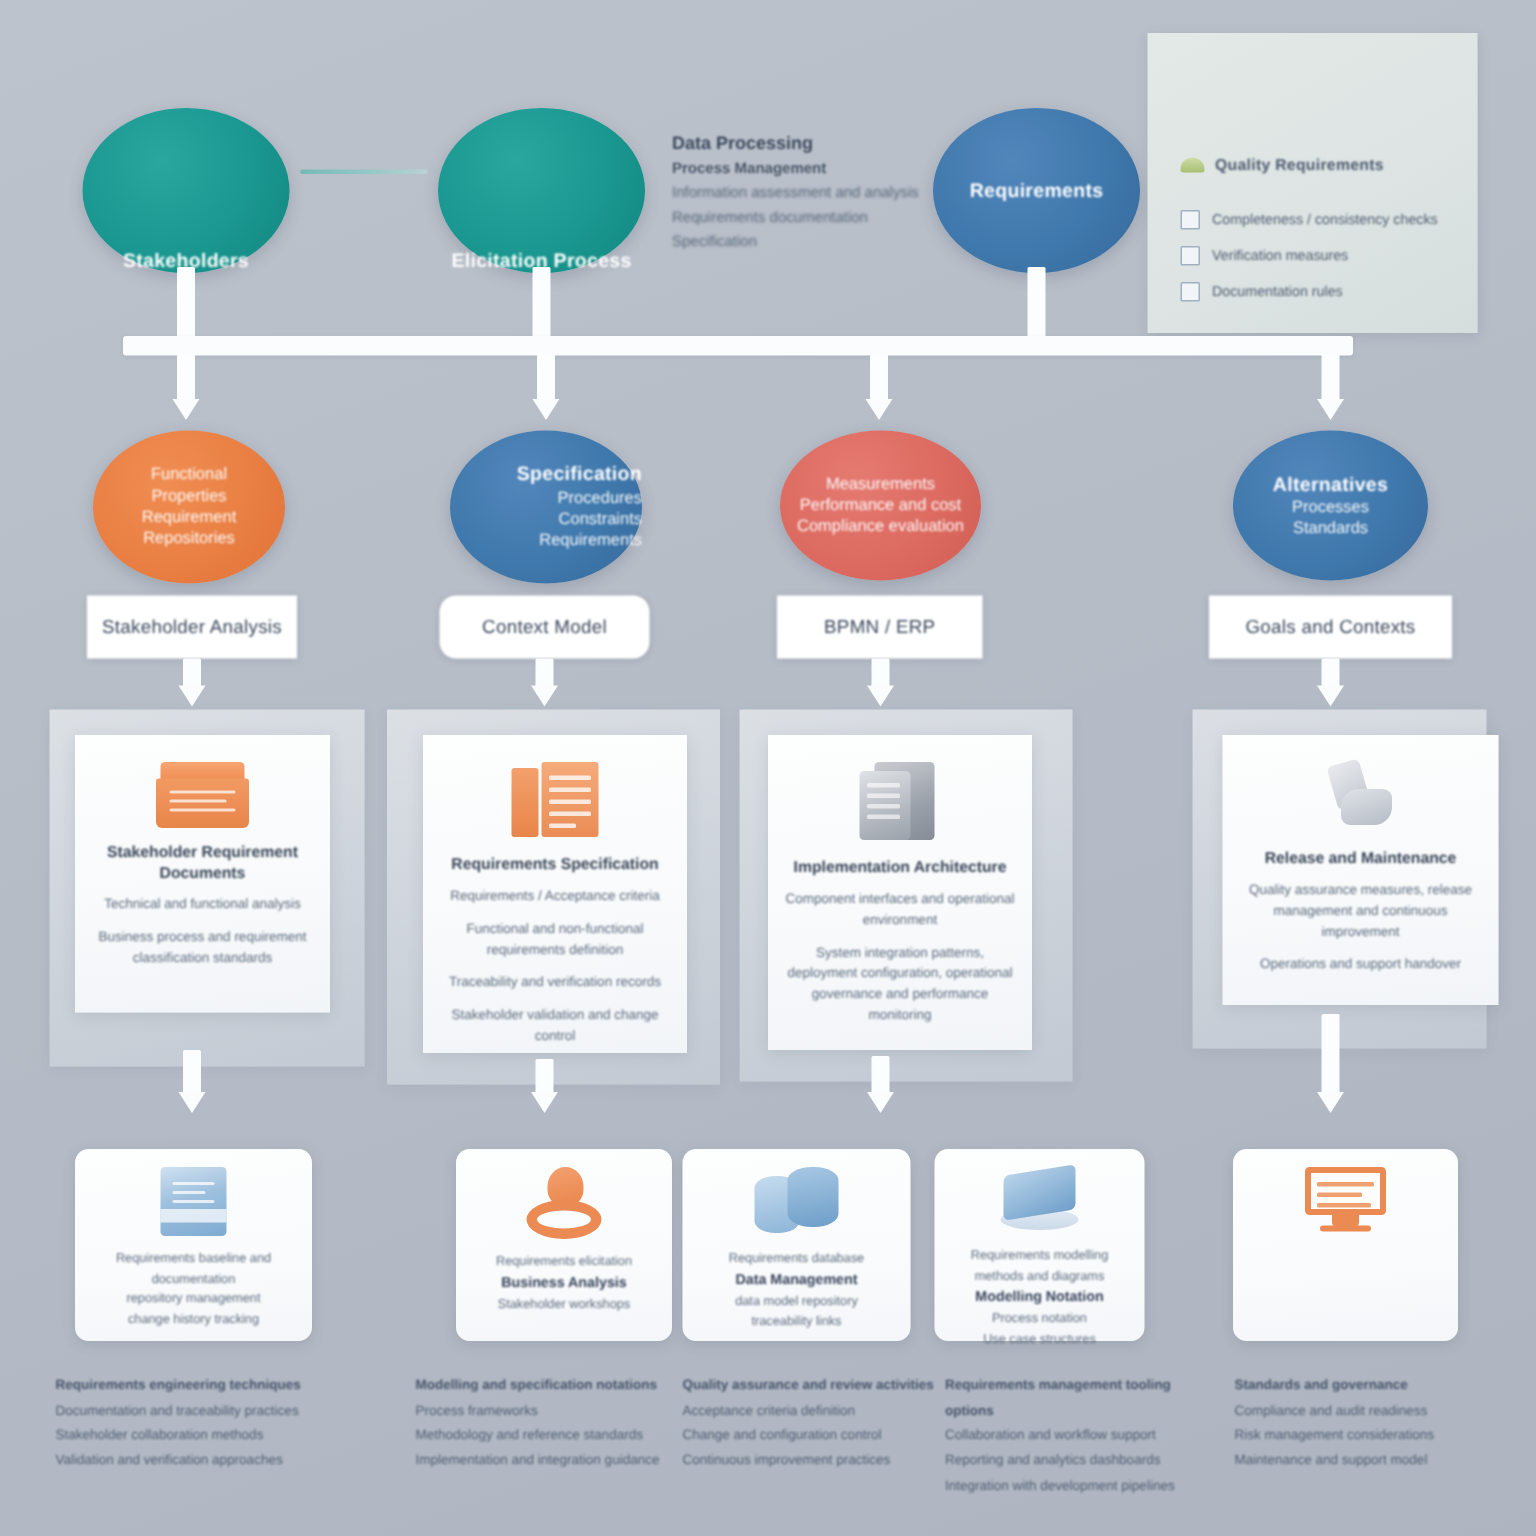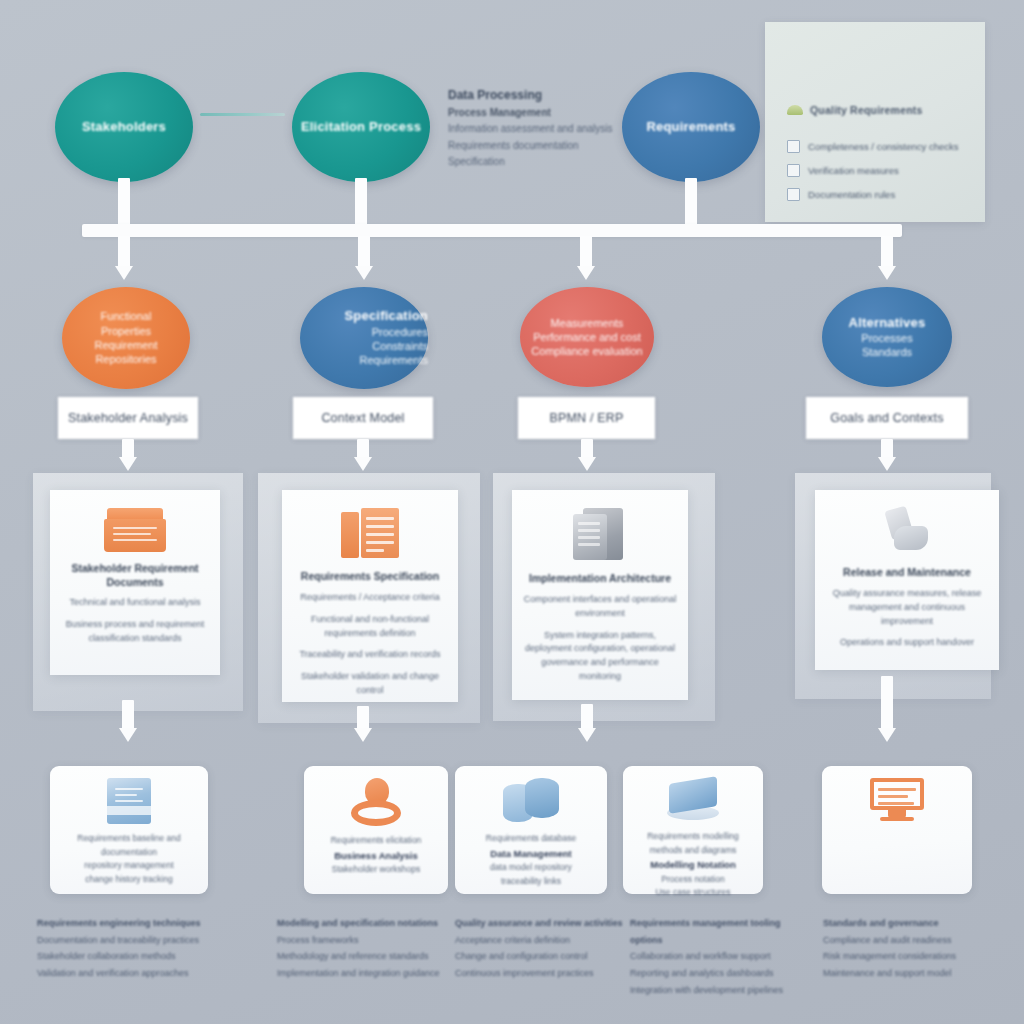--- a/index.html
+++ b/index.html
@@ -13,21 +13,21 @@
   .blur2{filter:blur(0.85px);}
   .blur3{filter:blur(1.15px);}
 
   
   .circle{
     position:absolute;border-radius:50%;
     display:flex;flex-direction:column;align-items:center;justify-content:center;
     text-align:center;color:#ffffff;
     box-shadow:0 3px 10px rgba(60,70,90,.22);
   }
-  .c-teal{background:radial-gradient(circle at 38% 32%, #2aa79f 0%, #199790 55%, #14857f 100%);}
+  .c-teal{background:radial-gradient(circle at 38% 32%, #2aa79f 0%, #199790 55%, #14857f 100%);justify-content:flex-end;}
   .c-blue{background:radial-gradient(circle at 38% 32%, #5186bb 0%, #3f78ac 55%, #36699a 100%);}
   .c-orange{background:radial-gradient(circle at 38% 32%, #f08d52 0%, #e97f43 55%, #df7138 100%);}
   .c-red{background:radial-gradient(circle at 38% 32%, #e57a71 0%, #dc6a60 55%, #cf5d54 100%);}
 
   .circ-title{font-size:13px;font-weight:700;line-height:1.25;letter-spacing:.2px;}
   .circ-sub{font-size:11px;font-weight:400;line-height:1.3;opacity:.95;}
 
   #circle-stakeholders{left:55px;  top:72px;  width:138px;height:110px;}
   #circle-process     {left:292px; top:72px;  width:138px;height:110px;}
   #circle-requirements{left:622px; top:72px;  width:138px;height:110px;}
@@ -85,21 +85,21 @@
   #circle-alternative{left:822px; top:287px; width:130px;height:100px;}
 
   
   .label-box{
     position:absolute;background:#ffffff;
     display:flex;align-items:center;justify-content:center;
     font-size:12.5px;color:#3d4a5e;font-weight:400;letter-spacing:.2px;
     box-shadow:0 1px 5px rgba(60,70,90,.16);
   }
   #lbl-1{left:58px;  top:397px;width:140px;height:42px;}
-  #lbl-2{left:293px; top:397px;width:140px;height:42px;}
+  #lbl-2{left:293px; top:397px;width:140px;height:42px;border-radius:11px;}
   #lbl-3{left:518px; top:397px;width:137px;height:42px;}
   #lbl-4{left:806px; top:397px;width:162px;height:42px;}
 
   
   .panel3{
     position:absolute;top:473px;
     background:linear-gradient(165deg,rgba(250,252,253,.55) 0%,rgba(238,242,246,.42) 60%,rgba(226,231,238,.35) 100%);
     box-shadow:0 2px 9px rgba(70,80,100,.08);
   }
   #panel3-1{left:33px; width:210px;height:238px;}

